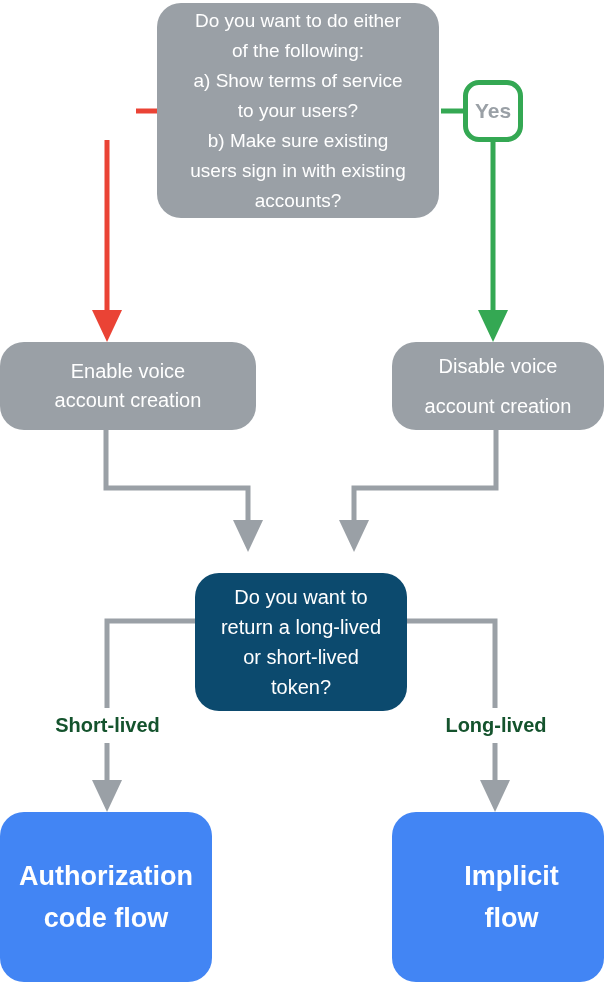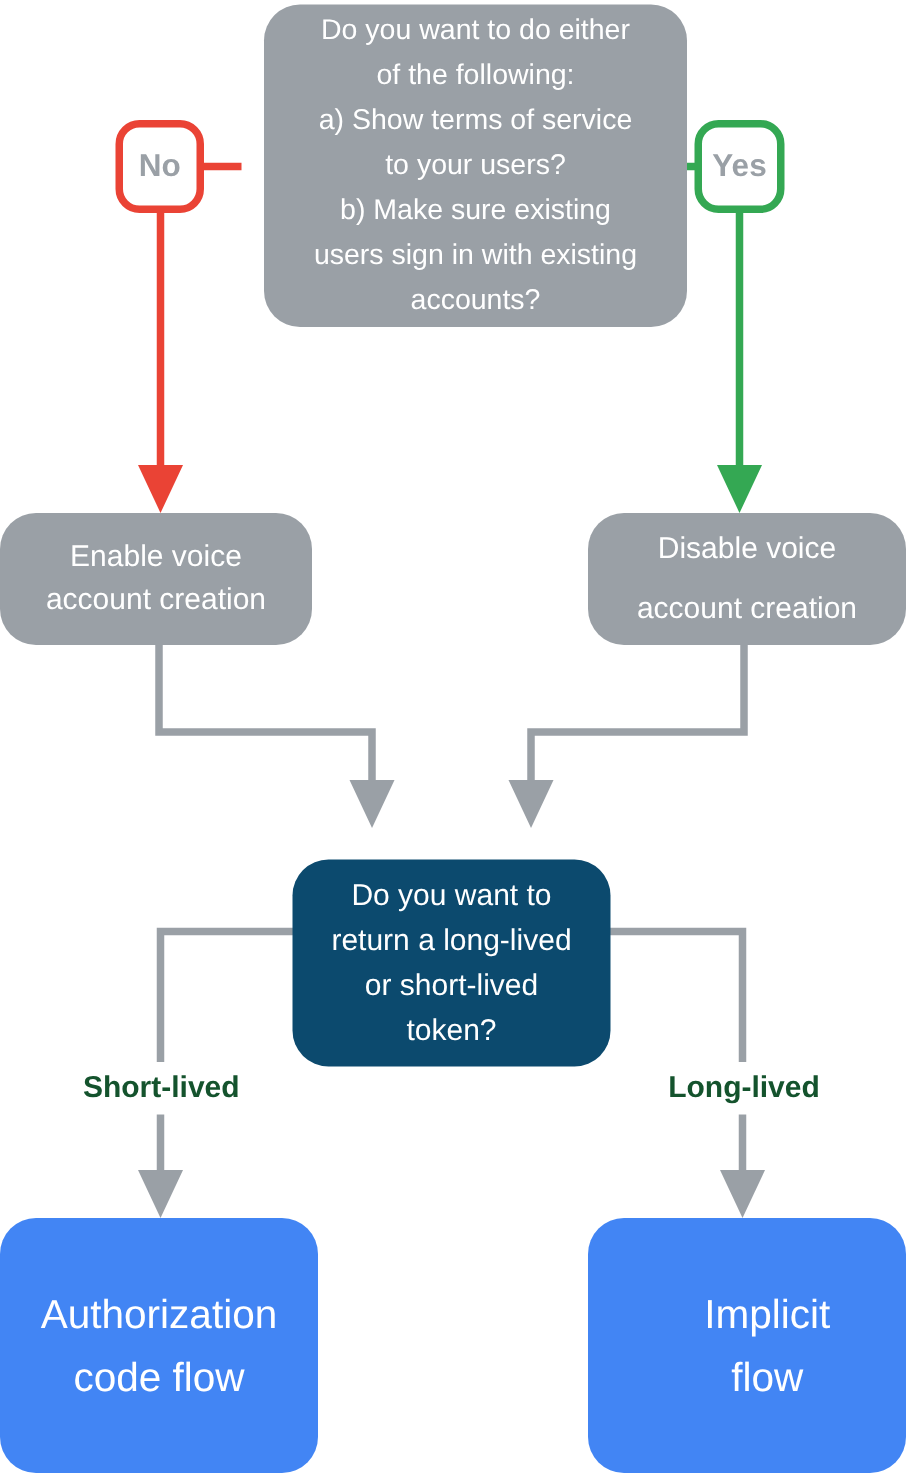--- a/index.html
+++ b/index.html
@@ -19,27 +19,27 @@
     position: absolute;
     box-sizing: border-box;
     border-radius: 24px;
     color: #ffffff;
     display: flex;
     align-items: center;
     justify-content: center;
     text-align: center;
     white-space: pre-line;
   }
-  .top-box       { left: 176px; top: 3px;   width: 282px; height: 215px; font-size: 19px; line-height: 30px; }
-  .enable-box    { left: 0px;   top: 342px; width: 208px; height: 88px;  font-size: 20px; line-height: 29px; }
+  .top-box       { left: 157px; top: 3px;   width: 282px; height: 215px; font-size: 19px; line-height: 30px; }
+  .enable-box    { left: 0px;   top: 342px; width: 256px; height: 88px;  font-size: 20px; line-height: 29px; }
   .disable-box   { left: 392px; top: 342px; width: 212px; height: 88px;  font-size: 20px; line-height: 40px; }
   .question2-box { left: 195px; top: 553px; width: 212px; height: 138px; font-size: 20px; line-height: 30px; }
   .authcode-box  { left: 0px;   top: 812px; width: 212px; height: 170px; }
   .implicit-box  { left: 392px; top: 812px; width: 212px; height: 170px; padding-left: 27px; }
-  .blue { font-weight: 400; font-size: 27px; line-height: 42px; }
+  .blue { font-weight: 700; font-size: 27px; line-height: 42px; }
   .badge {
     position: absolute;
     box-sizing: border-box;
     background: #ffffff;
     border: 5px solid #9AA0A6;
     border-radius: 16px;
     color: #9AA0A6;
     font-weight: 700;
     font-size: 21px;
     display: flex;
@@ -90,21 +90,20 @@
   </svg>
 
   <div class="node top-box" style="background: rgb(154, 160, 166);">Do you want to do either
 of the following:
 a) Show terms of service
 to your users?
 b) Make sure existing
 users sign in with existing
 accounts?</div>
 
-  <div class="badge badge-no">No</div>
 
   <div class="badge badge-yes">Yes</div>
 
   <div class="node enable-box" style="background: rgb(154, 160, 166);">Enable voice
 account creation</div>
 
   <div class="node disable-box" style="background: rgb(154, 160, 166);">Disable voice
 account creation</div>
 
   <div class="node question2-box" style="background: #0c4a6e; margin-top: 20px;">Do you want to

